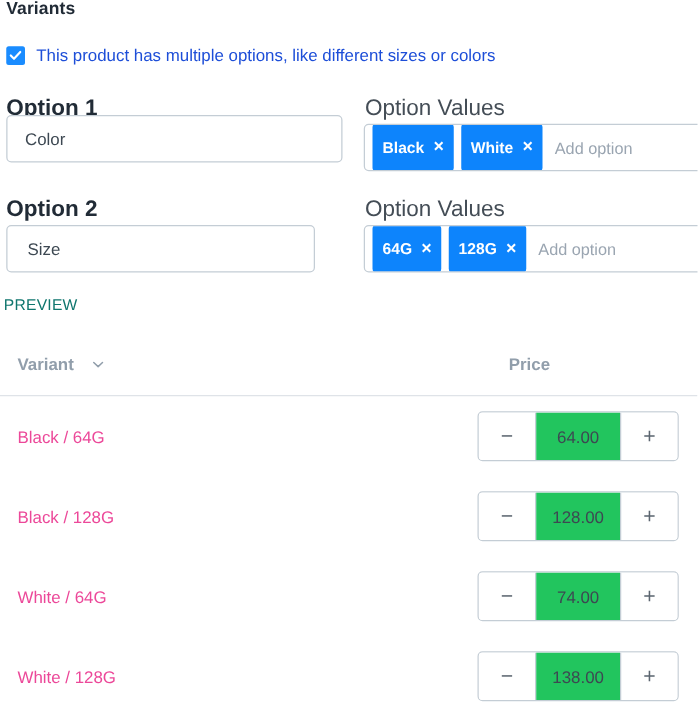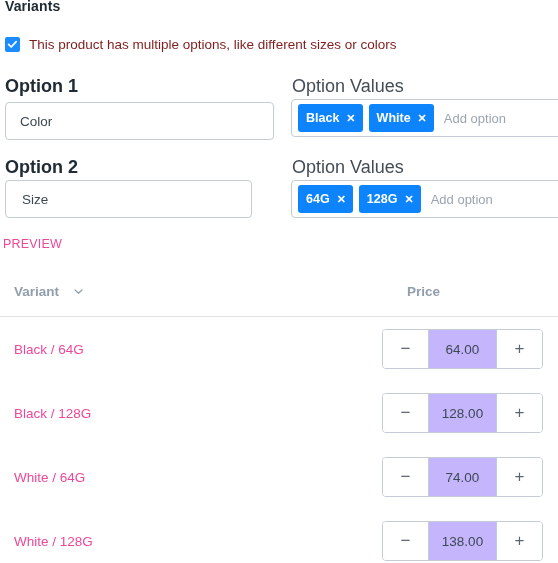--- a/index.html
+++ b/index.html
@@ -49,21 +49,21 @@
     background: #1a8cff;
     display: flex;
     align-items: center;
     justify-content: center;
     flex: none;
     cursor: pointer;
   }
   .checkbox-box svg { display: block; }
   .checkbox-label {
     font-size: 13.5px;
-    color: #7f1d1d;
+    color: #1d4ed8;
     white-space: nowrap;
     cursor: pointer;
   }
 
   
   .field-label {
     position: absolute;
     font-size: 18px;
     font-weight: bold;
     color: #212b36;
@@ -81,21 +81,21 @@
     border-radius: 4px;
     background: #fff;
     padding: 0 14px;
     font-family: "Liberation Sans", sans-serif;
     font-size: 13.5px;
     color: #3d4852;
     outline: none;
     display: flex;
     align-items: center;
   }
-  .opt1-input { left: 5px;  top: 102px;  width: 269px; }
+  .opt1-input { left: 5px;  top: 92px;  width: 269px; }
   .opt2-input { left: 5px;  top: 180px; width: 247px; padding-left: 16px; }
 
   .tags-field {
     position: absolute;
     box-sizing: border-box;
     height: 38px;
     border: 1px solid #c4cdd5;
     border-radius: 4px;
     background: #fff;
     display: flex;
@@ -107,21 +107,21 @@
   .opt1-values { left: 291px; top: 99px;  width: 280px; }
   .opt2-values { left: 291px; top: 180px; width: 280px; }
 
   .tag-chip {
     display: inline-flex;
     align-items: center;
     gap: 7px;
     background: #0d84fc;
     color: #ffffff;
     border-radius: 3px;
-    height: 28px;
+    height: 38px;
     padding: 0 7px 0 8px;
     font-size: 12.5px;
     font-weight: bold;
     white-space: nowrap;
     cursor: default;
   }
   .tag-remove {
     font-size: 11px;
     font-weight: bold;
     line-height: 1;
@@ -134,21 +134,21 @@
     padding-left: 4px;
     white-space: nowrap;
   }
 
   
   .preview-label {
     position: absolute;
     left: 3px;
     top: 237px;
     font-size: 12.5px;
-    color: #ec4899;
+    color: #0f766e;
     letter-spacing: 0.2px;
   }
 
   .table {
     position: absolute;
     left: 0;
     top: 266px;
     width: 558px;
   }
   .table-head {
@@ -216,21 +216,21 @@
     flex: 1;
     display: flex;
     align-items: center;
     justify-content: center;
     font-size: 13.5px;
     color: #3d4852;
     font-family: "Liberation Sans", sans-serif;
     border: none;
     outline: none;
     text-align: center;
-    background: #c4b5fd;
+    background: #22c55e;
   }
 </style>
 </head>
 <body>
 
 <div class="page">
 
   <div class="section-title">Variants</div>
 
   <div class="checkbox-row">

